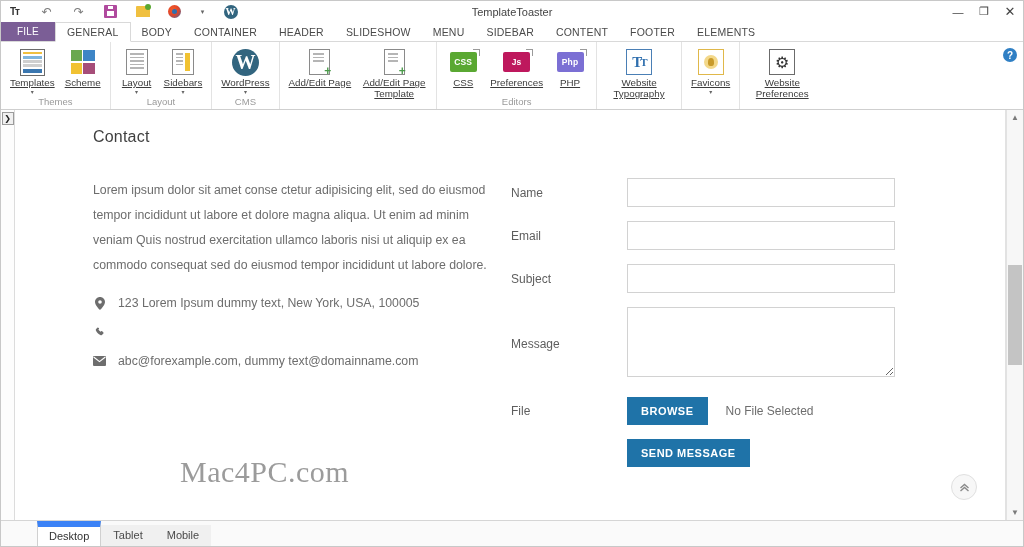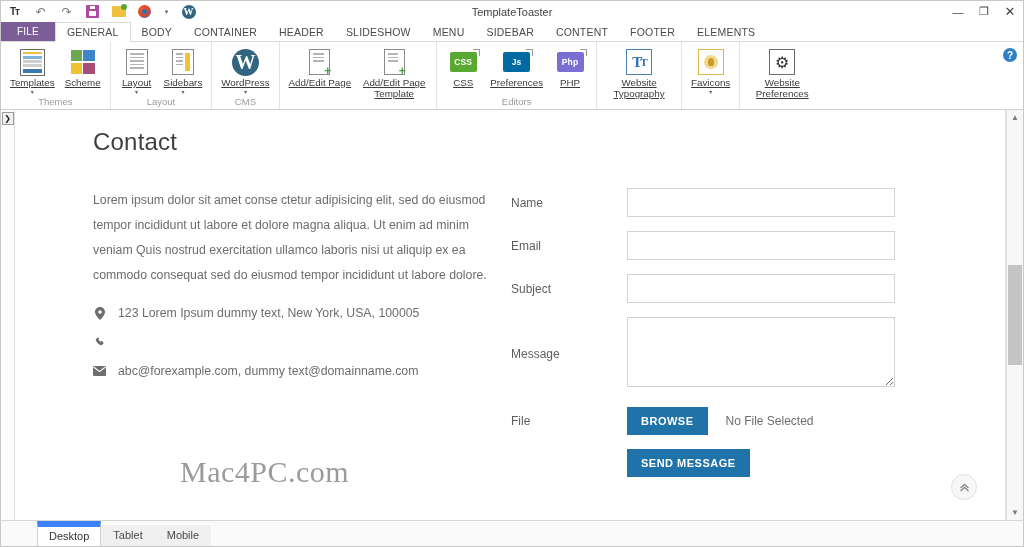--- a/index.html
+++ b/index.html
@@ -17,21 +17,21 @@
     background: #ffffff;
   }
 
   
   .titlebar {
     height: 21px; flex: 0 0 21px;
     display: flex; align-items: center;
     background: #ffffff;
     position: relative;
   }
-  .qat { display: flex; align-items: center; gap: 11px; padding-left: 6px; }
+  .qat { display: flex; align-items: center; gap: 17px; padding-left: 6px; }
   .qat-btn {
     width: 15px; height: 15px;
     display: flex; align-items: center; justify-content: center;
     font-size: 11px; color: #555; line-height: 1;
   }
   .ico-tt { font-weight: bold; font-size: 10px; color: #333; letter-spacing: -1px; }
   .ico-undo, .ico-redo { font-size: 12px; color: #7a7a7a; }
   .ico-save { width: 13px; height: 13px; background: #b04a9e; border-radius: 1px; position: relative; }
   .ico-save:after { content: ""; position: absolute; left: 3px; top: 6px; width: 7px; height: 5px; background: #fff; }
   .ico-save:before { content: ""; position: absolute; left: 4px; top: 1px; width: 5px; height: 3px; background: #fff; }
@@ -123,21 +123,21 @@
   .i-sidebars .rs { width:5px; background:#f1c232; margin-left:2px; }
   .i-wp { width: 27px; height: 27px; border-radius: 50%; background: #32657f; color:#fff;
     display:flex; align-items:center; justify-content:center; font-family:"Liberation Serif",serif;
     font-size:20px; font-weight:bold; }
   .i-page { width: 21px; height: 26px; border:1.5px solid #8a8a8a; background:#fff; position:relative; padding:3px; display:flex; flex-direction:column; gap:2px;}
   .i-page i { display:block; height:1.5px; background:#b5b5b5; width:80%; }
   .i-page .plus { position:absolute; right:-2px; bottom:-2px; color:#4a9a4a; font-size:12px; line-height:10px; font-weight:bold; }
   .i-code { width: 27px; height: 20px; border-radius:2px; display:flex; align-items:center; justify-content:center;
     color:#fff; font-size:8.5px; font-weight:bold; letter-spacing:.2px; }
   .i-code.css { background:#5aa832; }
-  .i-code.js { background:#0369a1; }
+  .i-code.js { background:#be185d; }
   .i-code.php { background:#7b6fd4; }
   .i-codewrap { position:relative; }
   .i-codewrap .corner { position:absolute; right:-3px; top:-3px; width:7px; height:7px; border-top:1.5px solid #9a9a9a; border-right:1.5px solid #9a9a9a;}
   .i-typo { width: 26px; height: 26px; border:1.5px solid #4a7fb5; display:flex; align-items:center; justify-content:center;
     color:#2f6fae; font-size:15px; font-weight:bold; letter-spacing:-2px; font-family:"Liberation Serif",serif;}
   .i-fav { width: 26px; height: 26px; border:1.5px solid #e0b84a; display:flex; align-items:center; justify-content:center; }
   .i-fav .c { width:14px; height:14px; border-radius:50%; background:#f3d88a; display:flex; align-items:center; justify-content:center;}
   .i-fav .c:after{content:""; width:6px; height:8px; background:#c89a2a; border-radius:50% 50% 30% 30%;}
   .i-gear { width: 26px; height: 26px; border:1.5px solid #6b6b6b; display:flex; align-items:center; justify-content:center;
     font-size:16px; color:#333; }
@@ -161,21 +161,21 @@
     display: flex; align-items: center; justify-content: center;
     font-size: 8px; color: #222;
   }
   .page {
     flex: 1; background: #ffffff; position: relative; overflow: hidden;
     border-right: 1px solid #e2e2e2;
   }
   .page-inner { padding: 18px 0 0 0; position: relative; height: 100%; }
 
   .contact-title {
-    font-size: 24px; color: #3f3f3f; font-weight: normal;
+    font-size: 16px; color: #3f3f3f; font-weight: normal;
     margin: 0 0 0 78px; letter-spacing: .2px;
   }
   .contact-body { display: flex; margin-top: 32px; }
   .col-left { width: 478px; padding-left: 78px; }
   .lorem {
     font-size: 12.3px; color: #6d6d6d; line-height: 25px;
     width: 404px;
   }
   .details { margin-top: 18px; display: flex; flex-direction: column; gap: 16px; }
   .detail { display: flex; align-items: center; gap: 12px; }

